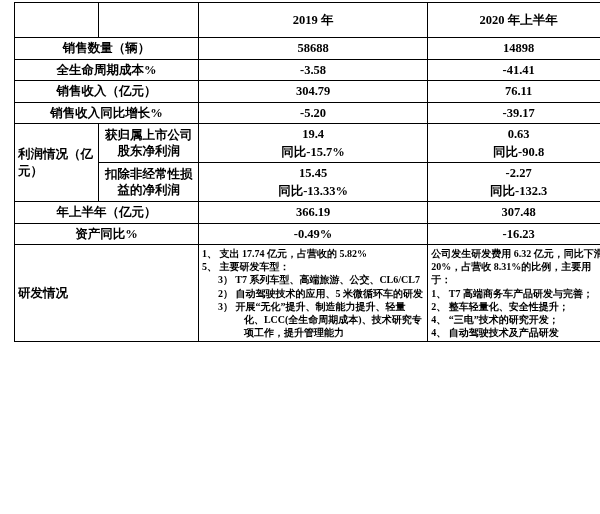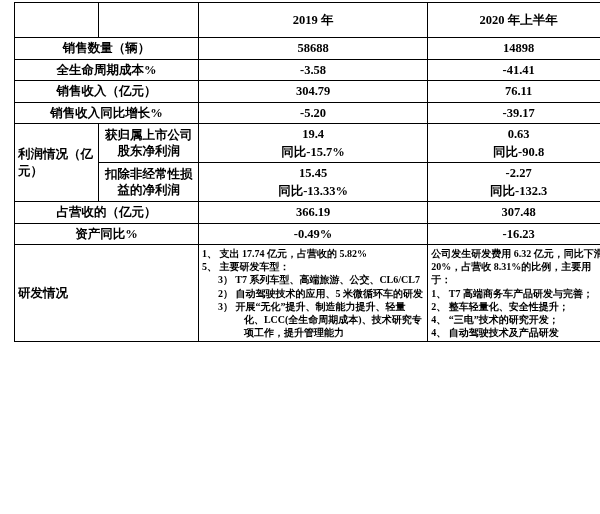--- a/index.html
+++ b/index.html
@@ -125,21 +125,21 @@
           <span class="sub-line">15.45</span>
           <span class="sub-line">同比-13.33%</span>
         </td>
         <td class="ctr">
           <span class="sub-line">-2.27</span>
           <span class="sub-line">同比-132.3</span>
         </td>
       </tr>
 
       <tr>
-        <td class="ctr nowrap" colspan="2">占营收的（亿元）</td>
+        <td class="ctr nowrap" colspan="2">年上半年（亿元）</td>
         <td class="ctr">366.19</td>
         <td class="ctr">307.48</td>
       </tr>
 
       <tr>
         <td class="ctr nowrap" colspan="2">资产同比%</td>
         <td class="ctr">-0.49%</td>
         <td class="ctr">-16.23</td>
       </tr>
 

